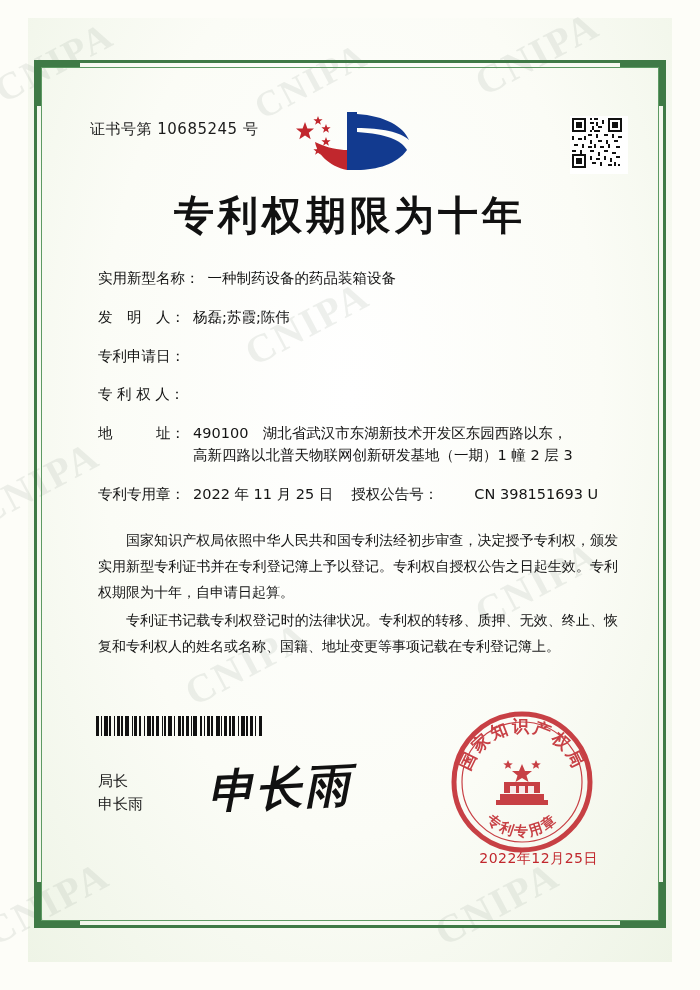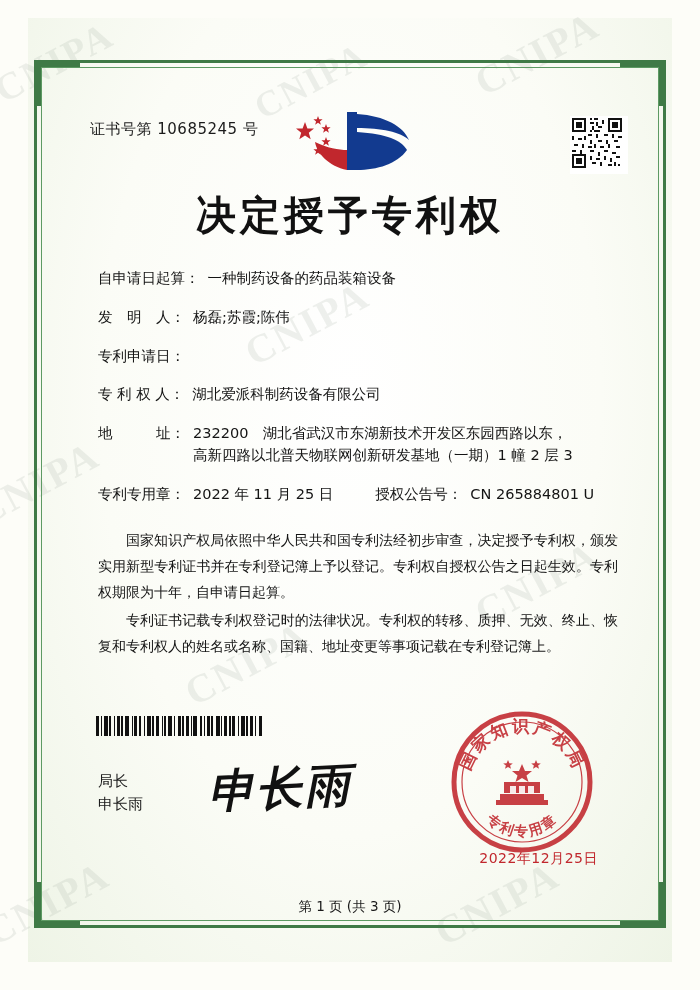--- a/index.html
+++ b/index.html
@@ -146,21 +146,21 @@
   .field-value {
     margin-left: 8px;
     flex: 1 1 auto;
   }
   .field-value .l2 { display: block; }
   .row-inline {
     display: flex;
     align-items: flex-start;
     margin-bottom: 17px;
   }
-  .row-inline .seg2 { margin-left: 42px; display: flex; }
+  .row-inline .seg2 { margin-left: 18px; display: flex; gap: 28px; }
 
   .paras {
     position: absolute;
     left: 38px; right: 22px; top: 448px;
     font-size: 14px;
     line-height: 1.85;
     text-align: justify;
     font-family: "DejaVu Sans", sans-serif;
     color: #141414;
   }
@@ -325,58 +325,57 @@
         <g fill="#c1272d">
           <polygon points="20,14 22.4,20.4 29,20.6 23.8,24.7 25.7,31.2 20,27.4 14.3,31.2 16.2,24.7 11,20.6 17.6,20.4"></polygon>
           <polygon points="33,8 34.2,11.2 37.6,11.3 34.9,13.4 35.9,16.7 33,14.7 30.1,16.7 31.1,13.4 28.4,11.3 31.8,11.2"></polygon>
           <polygon points="41,16 42.2,19.2 45.6,19.3 42.9,21.4 43.9,24.7 41,22.7 38.1,24.7 39.1,21.4 36.4,19.3 39.8,19.2"></polygon>
           <polygon points="41,29 42.2,32.2 45.6,32.3 42.9,34.4 43.9,37.7 41,35.7 38.1,37.7 39.1,34.4 36.4,32.3 39.8,32.2"></polygon>
           <polygon points="33,38 34.2,41.2 37.6,41.3 34.9,43.4 35.9,46.7 33,44.7 30.1,46.7 31.1,43.4 28.4,41.3 31.8,41.2"></polygon>
         </g>
       </svg>
     </div>
 
-    <div class="title">决定授予专利权</div>
+    <div class="title">专利权期限为十年</div>
 
     <div class="fields">
 
       <div class="field-row">
-        <span class="field-label">自申请日起算：</span>
+        <span class="field-label">实用新型名称：</span>
         <span class="field-value">一种制药设备的药品装箱设备</span>
       </div>
 
       <div class="field-row">
         <span class="field-label">发　明　人：</span>
         <span class="field-value">杨磊;苏霞;陈伟</span>
       </div>
 
 
       <div class="field-row">
         <span class="field-label">专利申请日：</span>
       </div>
 
       <div class="field-row">
         <span class="field-label">专 利 权 人：</span>
-        <span class="field-value">湖北爱派科制药设备有限公司</span>
       </div>
 
       <div class="field-row">
         <span class="field-label">地　　　址：</span>
         <span class="field-value">
-          <span class="l2">232200　湖北省武汉市东湖新技术开发区东园西路以东，</span>
+          <span class="l2">490100　湖北省武汉市东湖新技术开发区东园西路以东，</span>
           <span class="l2">高新四路以北普天物联网创新研发基地（一期）1 幢 2 层 3</span>
         </span>
       </div>
 
       <div class="row-inline">
         <span class="field-label">专利专用章：</span>
         <span class="field-value" style="flex:0 0 auto;">2022 年 11 月 25 日</span>
         <span class="seg2">
           <span class="field-label">授权公告号：</span>
-          <span class="field-value">CN 265884801 U</span>
+          <span class="field-value">CN 398151693 U</span>
         </span>
       </div>
 
     </div>
 
     <div class="paras">
       <p>国家知识产权局依照中华人民共和国专利法经初步审查，决定授予专利权，颁发实用新型专利证书并在专利登记簿上予以登记。专利权自授权公告之日起生效。专利权期限为十年，自申请日起算。</p>
       <p>专利证书记载专利权登记时的法律状况。专利权的转移、质押、无效、终止、恢复和专利权人的姓名或名称、国籍、地址变更等事项记载在专利登记簿上。</p>
     </div>
 
@@ -493,16 +492,15 @@
           <path id="arcBot" d="M 26 92 A 50 50 0 0 0 122 92" fill="none"></path>
           <text font-family="'DejaVu Sans', sans-serif" font-size="14" font-weight="bold" fill="#c1272d" letter-spacing="2">
             <textPath href="#arcBot" startOffset="50%" text-anchor="middle">专利专用章</textPath>
           </text>
         </g>
       </svg>
     </div>
 
     <div class="seal-date">2022年12月25日</div>
 
-    <div class="page-no">第 1 页 (共 3 页)</div>
   </div>
 
 </div>
 
 </body></html>

